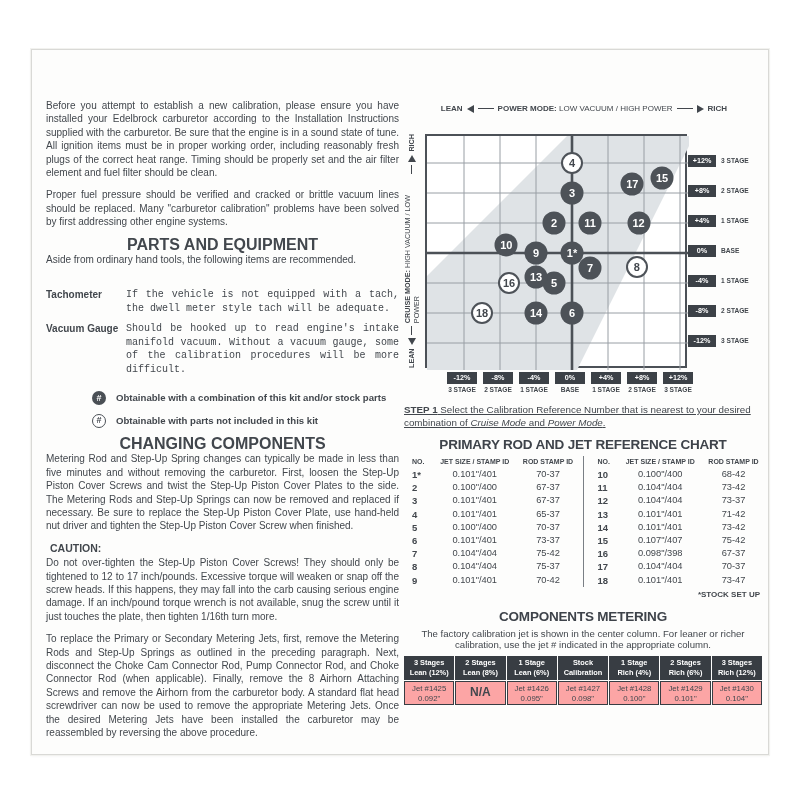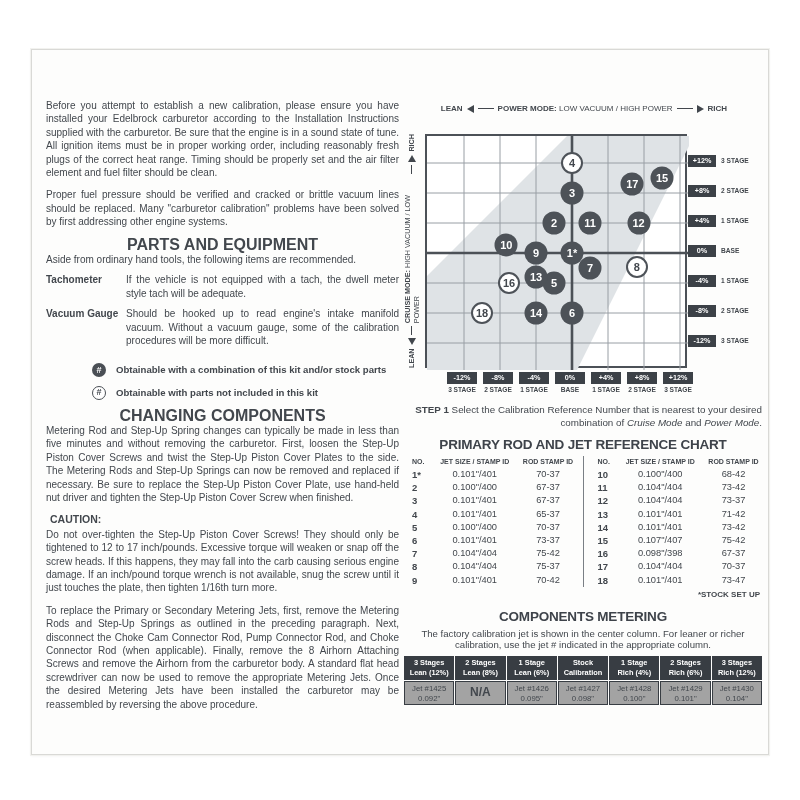--- a/index.html
+++ b/index.html
@@ -12,21 +12,21 @@
   }
   .doc-title { text-align:center; margin-top:22px; font-size:17px; font-weight:bold; letter-spacing:-0.3px; color:#3e434a; }
 
   
   .col-left { position:absolute; left:14px; top:49px; width:353px; font-size:10px; line-height:13.4px; text-align:justify; }
   .col-left p { margin-bottom:9px; }
   .c-head { text-align:center; font-weight:bold; font-size:16px; margin:4px 0 2px 0; }
   .sub-head { font-weight:bold; font-size:10.5px; text-align:left; margin:2px 0 1px 4px; }
   .equip-row { display:flex; margin-bottom:7px; text-align:left; }
   .equip-term { width:80px; flex:0 0 80px; font-weight:bold; }
-  .equip-desc { flex:1; text-align:justify; }
+  .equip-desc { flex:1; text-align:justify;font-family:Liberation Mono, monospace; }
   .legend-row { display:flex; align-items:center; margin:0 0 9px 46px; text-align:left; }
   .legend-icon { flex:0 0 14px; width:14px; height:14px; border-radius:50%; text-align:center;
                  font-size:9px; font-weight:bold; line-height:14px; margin-right:10px; }
   .legend-icon.filled { background:#4a4f55; color:#fff; }
   .legend-icon.open { background:#fff; border:1.4px solid #4a4f55; color:#42474d; line-height:11px; }
   .legend-text { font-weight:bold; font-size:9.6px; line-height:11.5px; }
 
   
   .col-right { position:absolute; left:372px; top:52px; width:358px; }
 
@@ -47,53 +47,53 @@
   .pt.filled { width:23px; height:23px; background:#4d5258; color:#fff; font-size:11px; line-height:23px; }
   .pt.open { width:22px; height:22px; background:#fff; border:2px solid #4d5258; color:#42474d; font-size:11px; line-height:18px; }
 
   .pct-box { position:absolute; background:#3c4147; color:#fff; font-weight:bold; font-size:7.2px;
              text-align:center; line-height:12px; height:12px; }
   .row-pct { left:284px; width:28px; }
   .row-stage { position:absolute; left:317px; font-size:6.6px; font-weight:bold; color:#42474d; line-height:12px; height:12px; }
   .col-pct { top:270px; width:30px; }
   .col-stage { position:absolute; top:284px; width:30px; text-align:center; font-size:6.6px; font-weight:bold; color:#42474d; }
 
-  .step-para { font-size:9.8px; line-height:13px; margin:4px 0 7px 0; text-align:right; }
+  .step-para { font-size:9.8px; line-height:13px; margin:4px 0 7px 0; text-align:left;text-decoration:underline; }
   .step-label { font-weight:bold; }
   .step-italic { font-style:italic; }
 
   .tbl-title { text-align:center; font-weight:bold; font-size:13.5px; letter-spacing:-0.2px; margin:8px 0 4px 0; color:#3e434a; }
   .primary-table { display:flex; }
   .pt-half { flex:1; }
   .pt-half.first { border-right:1px solid #7a7f85; padding-right:6px; margin-right:6px; }
   .pt-grid { display:grid; grid-template-columns:15% 52% 33%; }
   .pt-grid .h { font-size:7px; font-weight:bold; line-height:12px; }
   .pt-grid .no { font-weight:bold; font-size:9.5px; }
   .pt-grid div { font-size:9.3px; line-height:13.2px; text-align:center; }
   .pt-grid div:nth-child(3n+1) { text-align:left; padding-left:8px; }
   .footnote { text-align:right; font-size:8px; font-weight:bold; margin:3px 2px 0 0; }
 
   .sec-intro { text-align:center; font-size:9.6px; line-height:11.5px; margin-bottom:5px; }
   .sec-table { display:flex; gap:1px; }
   .sec-col { flex:1; display:flex; flex-direction:column; gap:1px; }
   .sec-h { background:#383d43; color:#fff; font-size:7.4px; font-weight:bold; text-align:center; line-height:9.5px; padding:2.5px 0; height:24px; }
-  .sec-v { border:1px solid #383d43; background:#a3a3a3; font-size:7.8px; text-align:center; line-height:9.5px; padding:2.5px 0; height:24px; }
+  .sec-v { border:1px solid #383d43; background:#fca5a5; font-size:7.8px; text-align:center; line-height:9.5px; padding:2.5px 0; height:24px; }
   .sec-v.na { font-weight:bold; font-size:12px; line-height:17px; }
 </style>
 </head>
 <body>
 
 <div class="sheet">
 
 
   <div class="col-left">
     <p>Before you attempt to establish a new calibration, please ensure you have installed your Edelbrock carburetor according to the Installation Instructions supplied with the carburetor. Be sure that the engine is in a sound state of tune. All ignition items must be in proper working order, including reasonably fresh plugs of the correct heat range. Timing should be properly set and the air filter element and fuel filter should be clean.</p>
     <p>Proper fuel pressure should be verified and cracked or brittle vacuum lines should be replaced. Many "carburetor calibration" problems have been solved by first addressing other engine systems.</p>
     <div class="c-head">PARTS AND EQUIPMENT</div>
-    <p style="text-align:left;margin-bottom:7px;">Aside from ordinary hand tools, the following items are recommended.</p>
+    <p style="text-align:left;margin-bottom:22px;">Aside from ordinary hand tools, the following items are recommended.</p>
     <div id="equipment-list">
         <div class="equip-row">
           <div class="equip-term">Tachometer</div>
           <div class="equip-desc">If the vehicle is not equipped with a tach, the dwell meter style tach will be adequate.</div>
         </div>
         <div class="equip-row">
           <div class="equip-term">Vacuum Gauge</div>
           <div class="equip-desc">Should be hooked up to read engine's intake manifold vacuum. Without a vacuum gauge, some of the calibration procedures will be more difficult.</div>
         </div>
       </div>

